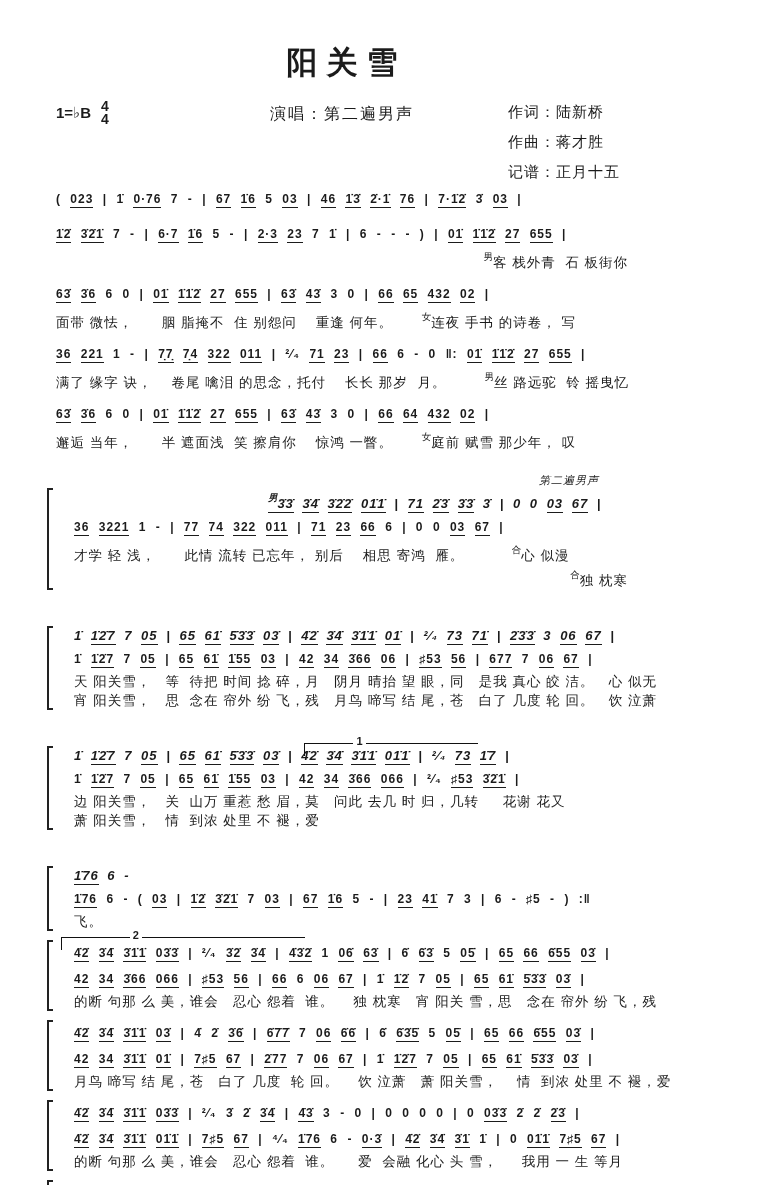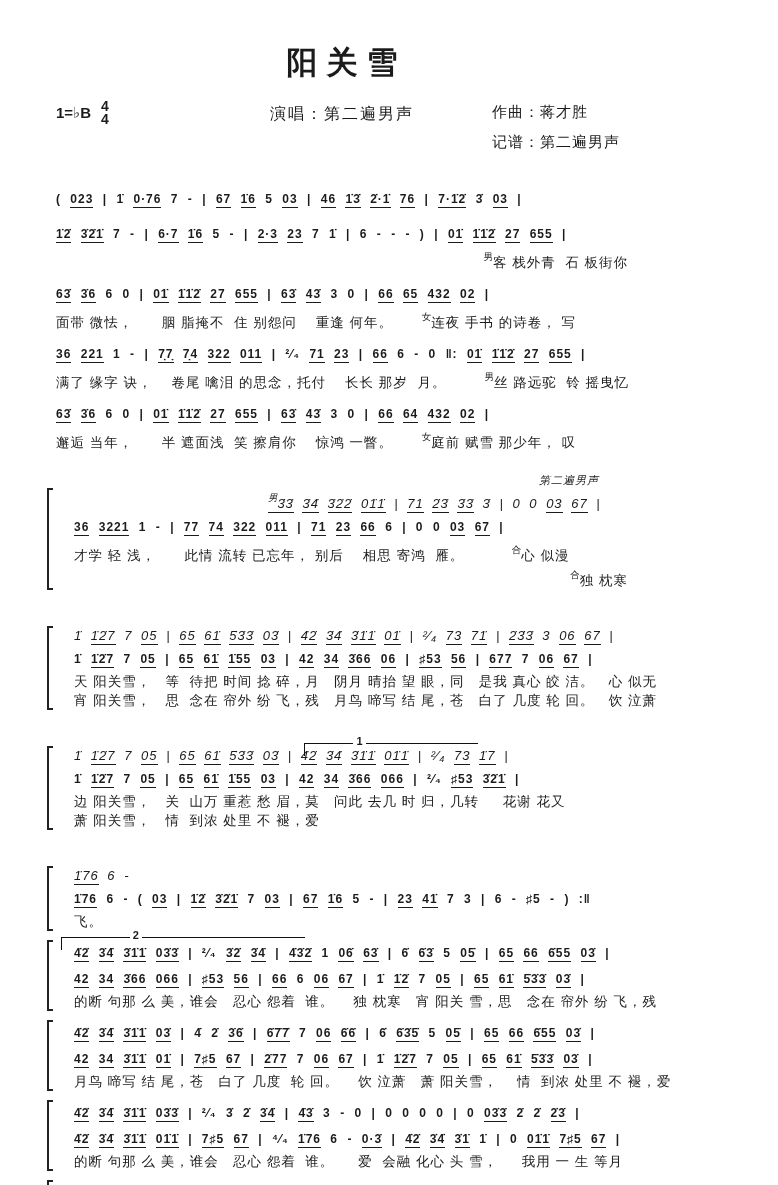--- a/index.html
+++ b/index.html
@@ -24,21 +24,21 @@
   
   .score{margin-top:4px;}
   .system{position:relative;margin-bottom:9px;white-space:pre;}
   .system.bracketed{border-left:2px solid #222;padding-left:25px;margin-left:-9px;}
   .system.bracketed::before,.system.bracketed::after{
      content:"";position:absolute;left:-2px;width:6px;height:2px;background:#222;}
   .system.bracketed::before{top:0;}
   .system.bracketed::after{bottom:0;}
   .note-line{font-size:12px;font-weight:bold;line-height:26px;
              letter-spacing:1px;word-spacing:5px;white-space:pre;}
-  .note-line.alt{font-size:13px;line-height:20px;font-style:italic;font-weight:normal;
+  .note-line.alt{font-size:13px;line-height:20px;font-style:italic;font-weight:bold;
                  letter-spacing:1px;word-spacing:4px;margin-top:36px;}
   .lyrics-line{font-size:13.5px;line-height:19px;letter-spacing:1px;white-space:pre;}
   .lyrics-line.align-right{text-align:right;}
   .beam{border-bottom:1.5px solid currentColor;padding-bottom:1px;}
   .vmark{font-size:9.5px;vertical-align:7px;letter-spacing:0;}
   .volta{position:absolute;height:12px;border-top:1.5px solid #111;
          border-left:1.5px solid #111;top:-3px;}
   .volta .volta-label{position:absolute;left:28%;top:-9px;font-size:11px;
                       font-weight:bold;background:#fff;padding:0 3px;}
   .annot{position:absolute;top:-15px;font-size:11px;font-style:italic;letter-spacing:1px;}
@@ -52,22 +52,23 @@
     <div class="title">阳关雪</div>
     <div class="keyrow">
       <span class="keysig">1=♭B</span>
       <span class="meter">
         <span>4</span>
         <span>4</span>
       </span>
     </div>
     <div class="performer">演唱：第二遍男声</div>
     <div class="credits">
+      <div>作词：陆新桥</div>
       <div>作曲：蒋才胜</div>
-      <div>记谱：第二遍男声</div>
+      <div>记谱：正月十五</div>
     </div>
   </div>
   <div class="score" id="score">
       <div class="system"><div class="note-line"><span>(</span> <span class="beam">023</span> <span>|</span> <span>1̇</span> <span class="beam">0·76</span> <span>7</span> <span>-</span> <span>|</span> <span class="beam">67</span> <span class="beam">1̇6</span> <span>5</span> <span class="beam">03</span> <span>|</span> <span class="beam">46</span> <span class="beam">1̇3̇</span> <span class="beam">2̇·1̇</span> <span class="beam">76</span> <span>|</span> <span class="beam">7·1̇2̇</span> <span>3̇</span> <span class="beam">03</span> <span>|</span></div></div>
       <div class="system"><div class="note-line"><span class="beam">1̇2̇</span> <span class="beam">3̇2̇1̇</span> <span>7</span> <span>-</span> <span>|</span> <span class="beam">6·7</span> <span class="beam">1̇6</span> <span>5</span> <span>-</span> <span>|</span> <span class="beam">2·3</span> <span class="beam">23</span> <span>7</span> <span>1̇</span> <span>|</span> <span>6</span> <span>-</span> <span>-</span> <span>-</span> <span>)</span> <span>|</span> <span class="beam">01̇</span> <span class="beam">1̇1̇2̇</span> <span class="beam">27</span> <span class="beam">655</span> <span>|</span></div><div class="lyrics-line align-right"><span><span class="vmark">男</span>客</span> <span>栈外青</span>  <span>石</span> <span>板街你</span></div></div>
       <div class="system"><div class="note-line"><span class="beam">63̇</span> <span class="beam">3̇6</span> <span>6</span> <span>0</span> <span>|</span> <span class="beam">01̇</span> <span class="beam">1̇1̇2̇</span> <span class="beam">27</span> <span class="beam">655</span> <span>|</span> <span class="beam">63̇</span> <span class="beam">43̇</span> <span>3</span> <span>0</span> <span>|</span> <span class="beam">66</span> <span class="beam">65</span> <span class="beam">432</span> <span class="beam">02</span> <span>|</span></div><div class="lyrics-line"><span>面带</span> <span>微怯，</span>      <span>胭</span> <span>脂掩不</span>  <span>住</span> <span>别怨问</span>    <span>重逢</span> <span>何年。</span>      <span><span class="vmark">女</span>连夜</span> <span>手书</span> <span>的诗卷，</span> <span>写</span></div></div>
       <div class="system"><div class="note-line"><span class="beam">36</span> <span class="beam">221</span> <span>1</span> <span>-</span> <span>|</span> <span class="beam">7̣7̣</span> <span class="beam">7̣4</span> <span class="beam">322</span> <span class="beam">011</span> <span>|</span> <span>²⁄₄</span> <span class="beam">71</span> <span class="beam">23</span> <span>|</span> <span class="beam">66</span> <span>6</span> <span>-</span> <span>0</span> <span>‖:</span> <span class="beam">01̇</span> <span class="beam">1̇1̇2̇</span> <span class="beam">27</span> <span class="beam">655</span> <span>|</span></div><div class="lyrics-line"><span>满了</span> <span>缘字</span> <span>诀，</span>    <span>卷尾</span> <span>噙泪</span> <span>的思念，托付</span>    <span>长长</span> <span>那岁</span>  <span>月。</span>        <span><span class="vmark">男</span>丝</span> <span>路远驼</span>  <span>铃</span> <span>摇曳忆</span></div></div>
       <div class="system"><div class="note-line"><span class="beam">63̇</span> <span class="beam">3̇6</span> <span>6</span> <span>0</span> <span>|</span> <span class="beam">01̇</span> <span class="beam">1̇1̇2̇</span> <span class="beam">27</span> <span class="beam">655</span> <span>|</span> <span class="beam">63̇</span> <span class="beam">43̇</span> <span>3</span> <span>0</span> <span>|</span> <span class="beam">66</span> <span class="beam">64</span> <span class="beam">432</span> <span class="beam">02</span> <span>|</span></div><div class="lyrics-line"><span>邂逅</span> <span>当年，</span>      <span>半</span> <span>遮面浅</span>  <span>笑</span> <span>擦肩你</span>    <span>惊鸿</span> <span>一瞥。</span>      <span><span class="vmark">女</span>庭前</span> <span>赋雪</span> <span>那少年，</span> <span>叹</span></div></div>
       <div class="system bracketed m-annot"><div class="annot" style="right: 5%;">第二遍男声</div><div class="note-line alt" style="margin-left: 35%;"><span class="beam"><span class="vmark">男</span>3̇3̇</span> <span class="beam">3̇4̇</span> <span class="beam">3̇2̇2̇</span> <span class="beam">01̇1̇</span> <span>|</span> <span class="beam">71</span> <span class="beam">2̇3̇</span> <span class="beam">3̇3̇</span> <span>3̇</span> <span>|</span> <span>0</span> <span>0</span> <span class="beam">03</span> <span class="beam">67</span> <span>|</span></div><div class="note-line"><span class="beam">36</span> <span class="beam">3221</span> <span>1</span> <span>-</span> <span>|</span> <span class="beam">77</span> <span class="beam">74</span> <span class="beam">322</span> <span class="beam">011</span> <span>|</span> <span class="beam">71</span> <span class="beam">23</span> <span class="beam">66</span> <span>6</span> <span>|</span> <span>0</span> <span>0</span> <span class="beam">03</span> <span class="beam">67</span> <span>|</span></div><div class="lyrics-line"><span>才学</span> <span>轻</span> <span>浅，</span>      <span>此情</span> <span>流转</span> <span>已忘年，</span> <span>别后</span>    <span>相思</span> <span>寄鸿</span>  <span>雁。</span>          <span><span class="vmark">合</span>心</span> <span>似漫</span></div><div class="lyrics-line align-right"><span><span class="vmark">合</span>独</span> <span>枕寒</span></div></div>
       <div class="system bracketed"><div class="note-line alt"><span>1̇</span> <span class="beam">1̇2̇7</span> <span>7</span> <span class="beam">05</span> <span>|</span> <span class="beam">65</span> <span class="beam">61̇</span> <span class="beam">5̇3̇3̇</span> <span class="beam">03̇</span> <span>|</span> <span class="beam">4̇2̇</span> <span class="beam">3̇4̇</span> <span class="beam">3̇1̇1̇</span> <span class="beam">01̇</span> <span>|</span> <span>²⁄₄</span> <span class="beam">73</span> <span class="beam">71̇</span> <span>|</span> <span class="beam">2̇3̇3̇</span> <span>3</span> <span class="beam">06</span> <span class="beam">67</span> <span>|</span></div><div class="note-line"><span>1̇</span> <span class="beam">1̇2̇7</span> <span>7</span> <span class="beam">05</span> <span>|</span> <span class="beam">65</span> <span class="beam">61̇</span> <span class="beam">1̇55</span> <span class="beam">03</span> <span>|</span> <span class="beam">42</span> <span class="beam">34</span> <span class="beam">3̇66</span> <span class="beam">06</span> <span>|</span> <span class="beam">♯53</span> <span class="beam">56</span> <span>|</span> <span class="beam">677</span> <span>7</span> <span class="beam">06</span> <span class="beam">67</span> <span>|</span></div><div class="lyrics-line"><span>天</span> <span>阳关雪，</span>   <span>等</span>  <span>待把</span> <span>时间</span> <span>捻</span> <span>碎，月</span>   <span>阴月</span> <span>晴抬</span> <span>望</span> <span>眼，同</span>   <span>是我</span> <span>真心</span> <span>皎</span> <span>洁。</span>   <span>心</span> <span>似无</span></div><div class="lyrics-line"><span>宵</span> <span>阳关雪，</span>   <span>思</span>  <span>念在</span> <span>帘外</span> <span>纷</span> <span>飞，残</span>   <span>月鸟</span> <span>啼写</span> <span>结</span> <span>尾，苍</span>   <span>白了</span> <span>几度</span> <span>轮</span> <span>回。</span>   <span>饮</span> <span>泣萧</span></div></div>

